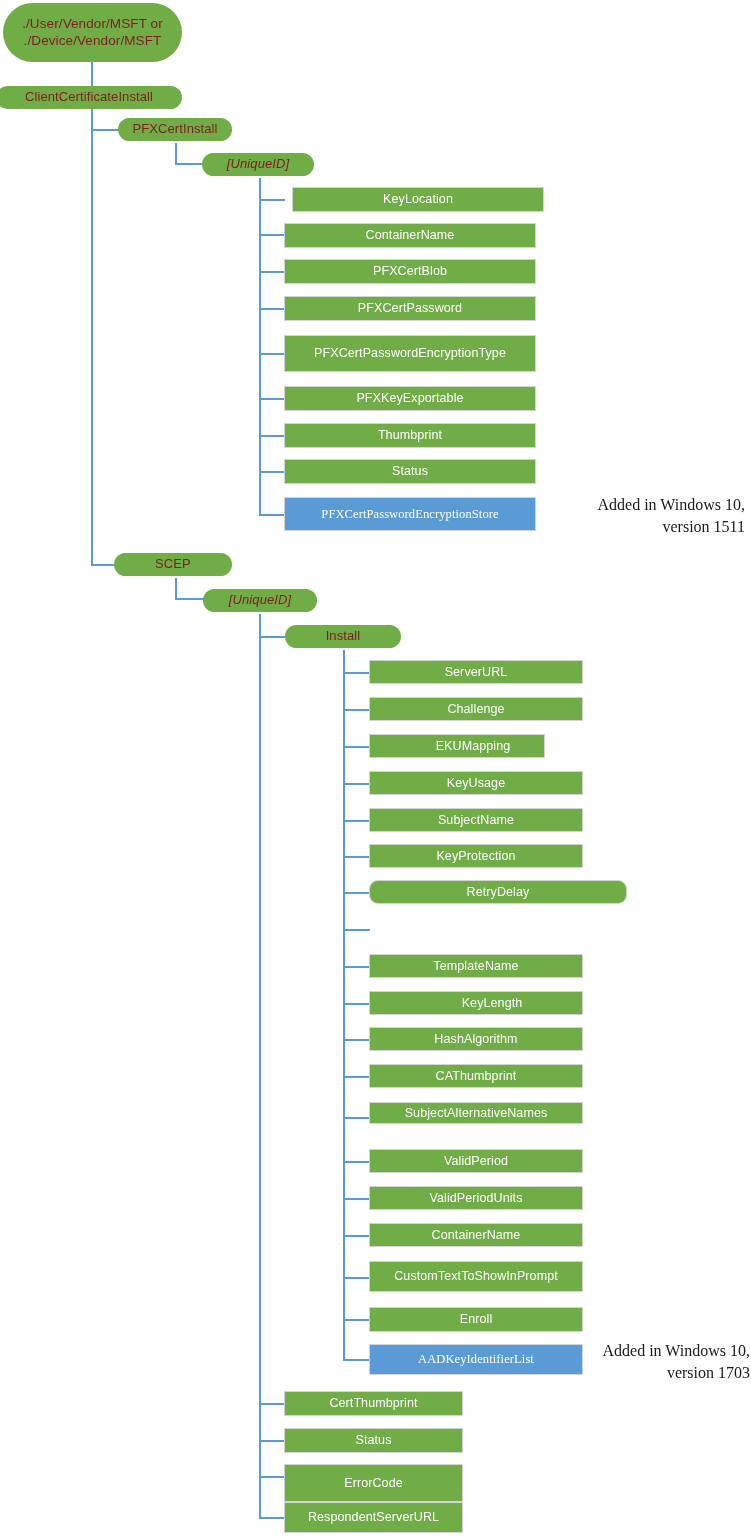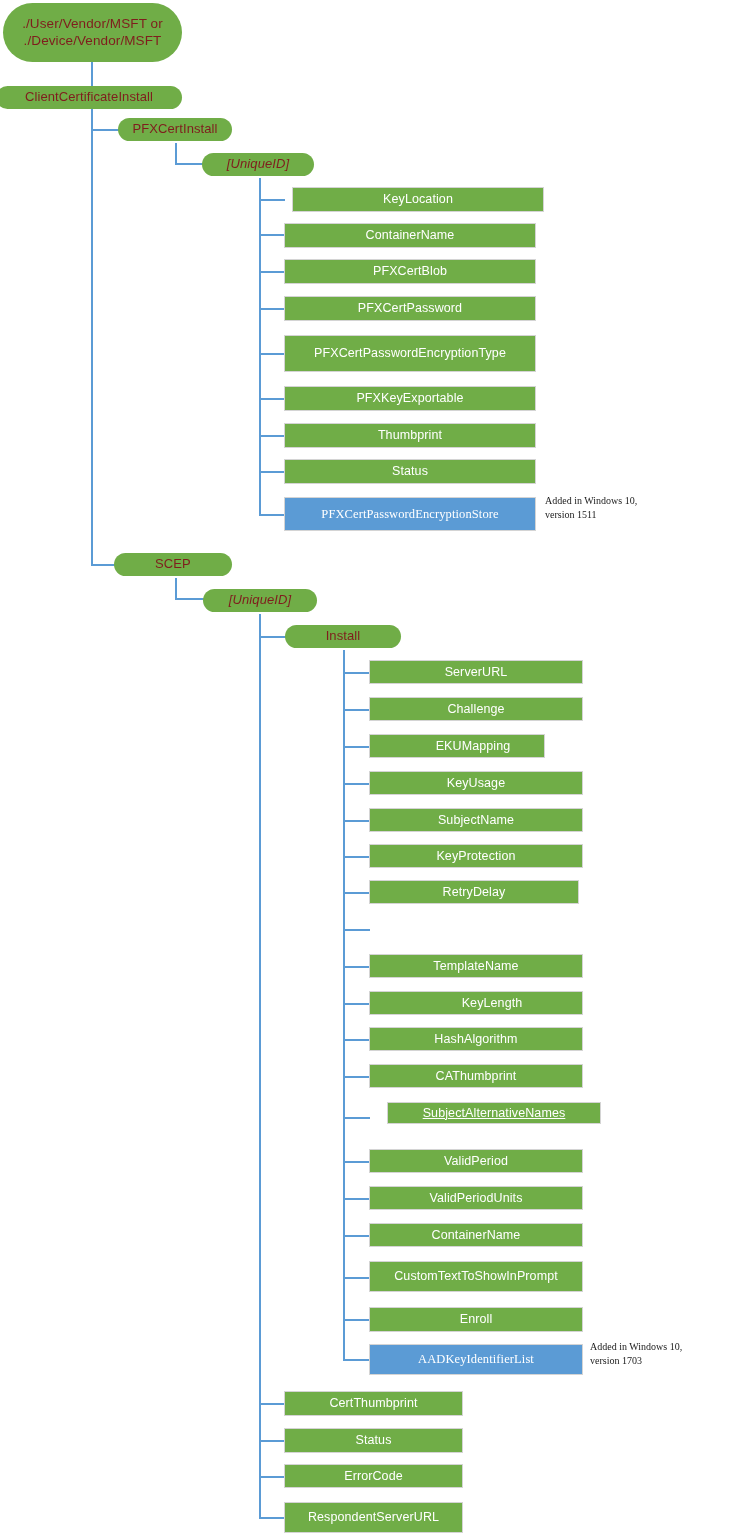--- a/index.html
+++ b/index.html
@@ -56,23 +56,23 @@
     line-height: 1.2;
     letter-spacing: .1px;
   }
   .box.blue { background: #5b9bd5; font-family: Liberation Serif, serif; }
 
   
   .note {
     position: absolute;
     color: #1a1a1a;
     font-family: "Liberation Serif", serif;
-    font-size: 10px;
+    font-size: 16px;
     line-height: 1.35;
-    text-align: left;
+    text-align: right;
     white-space: pre-line;
   }
 </style>
 </head>
 <body>
 
 <div id="diagram">
 
   <div class="vline" style="left:91px; top:62px; height:24px;"></div>
 
@@ -152,34 +152,34 @@
   <div class="pill italic" style="left:203px; top:589px; width:114px; height:23px;">[UniqueID]</div>
 
   <div class="pill" style="left:285px; top:625px; width:116px; height:23px;">Install</div>
 
   <div class="box" style="left:369px; top:660px; width:214px; height:24px;">ServerURL</div>
   <div class="box" style="left:369px; top:697px; width:214px; height:24px;">Challenge</div>
   <div class="box" style="left:369px; top:734px; width:176px; height:24px;padding-left:32px;">EKUMapping</div>
   <div class="box" style="left:369px; top:771px; width:214px; height:24px;">KeyUsage</div>
   <div class="box" style="left:369px; top:808px; width:214px; height:24px;">SubjectName</div>
   <div class="box" style="left:369px; top:844px; width:214px; height:24px;">KeyProtection</div>
-  <div class="box" style="left:369px; top:880px; width:210px; height:24px;">RetryDelay</div>
+  <div class="box" style="left:369px; top:880px; width:258px; height:24px;border-radius:9px;">RetryDelay</div>
   <div class="box" style="left:369px; top:954px; width:214px; height:24px;">TemplateName</div>
   <div class="box" style="left:369px; top:991px; width:214px; height:24px;padding-left:32px;">KeyLength</div>
   <div class="box" style="left:369px; top:1027px; width:214px; height:24px;">HashAlgorithm</div>
   <div class="box" style="left:369px; top:1064px; width:214px; height:24px;">CAThumbprint</div>
-  <div class="box" style="left:387px; top:1102px; width:214px; height:22px;text-decoration:underline;">SubjectAlternativeNames</div>
+  <div class="box" style="left:369px; top:1102px; width:214px; height:22px;">SubjectAlternativeNames</div>
   <div class="box" style="left:369px; top:1149px; width:214px; height:24px;">ValidPeriod</div>
   <div class="box" style="left:369px; top:1186px; width:214px; height:24px;">ValidPeriodUnits</div>
   <div class="box" style="left:369px; top:1223px; width:214px; height:24px;">ContainerName</div>
   <div class="box" style="left:369px; top:1261px; width:214px; height:31px;">CustomTextToShowInPrompt</div>
   <div class="box" style="left:369px; top:1307px; width:214px; height:25px;">Enroll</div>
   <div class="box blue" style="left:369px; top:1344px; width:214px; height:31px;">AADKeyIdentifierList</div>
 
   <div class="note" style="left:590px; top:1340px; width:160px;">Added in Windows 10,
 version 1703</div>
 
   <div class="box" style="left:284px; top:1391px; width:179px; height:25px;">CertThumbprint</div>
   <div class="box" style="left:284px; top:1428px; width:179px; height:25px;">Status</div>
-  <div class="box" style="left:284px; top:1464px; width:179px; height:24px;">ErrorCode</div>
+  <div class="box" style="left:284px; top:1464px; width:179px; height:38px;">ErrorCode</div>
   <div class="box" style="left:284px; top:1502px; width:179px; height:31px;">RespondentServerURL</div>
 
 </div>
 
 </body></html>

